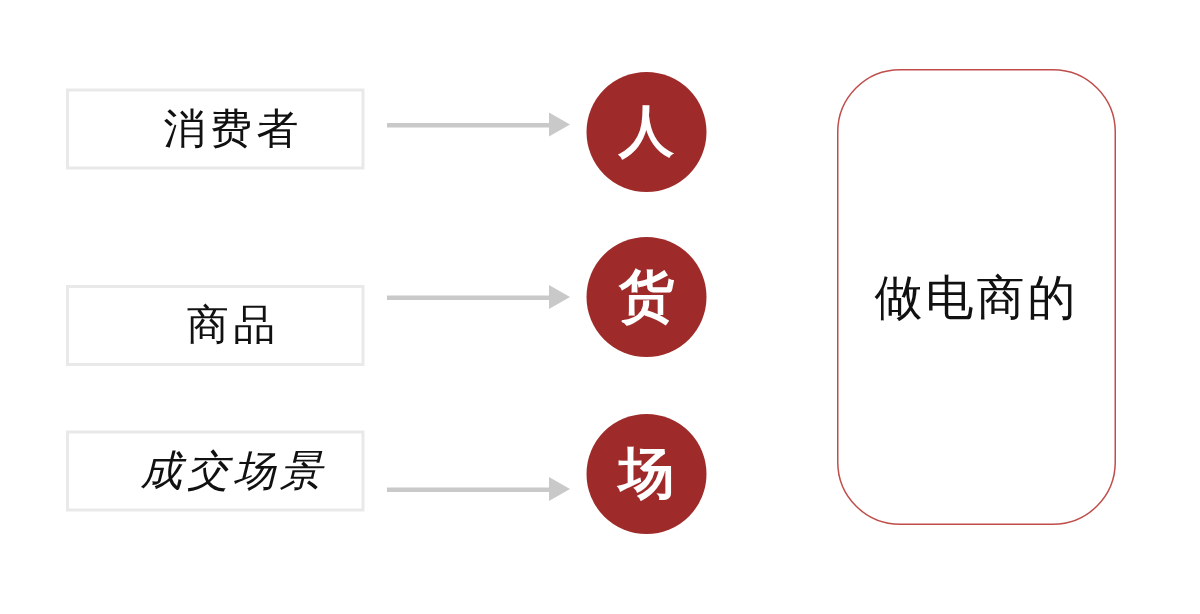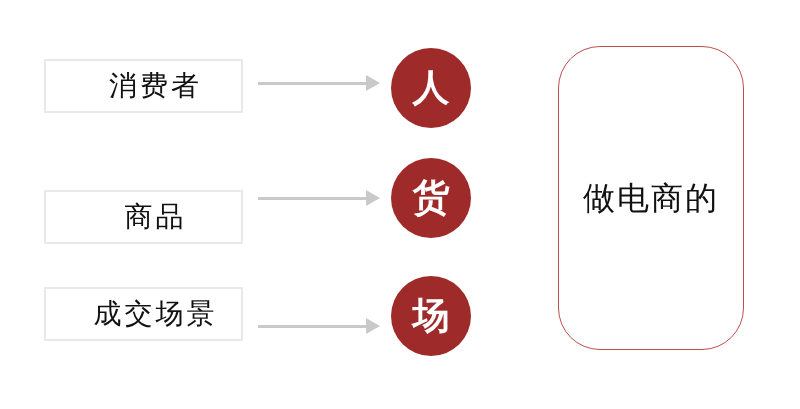--- a/index.html
+++ b/index.html
@@ -33,21 +33,21 @@
     background: #ffffff;
     border: 2px solid var(--box-border);
     display: flex; align-items: center; justify-content: center;
     font-size: 28px;
     letter-spacing: 3px;
     color: var(--text);
     padding-left: 24px;
   }
   .label-box.r1 { top: 59px; }
   .label-box.r2 { top: 190px; }
-  .label-box.r3 { top: 287px; }
+  .label-box.r3 { top: 287px; font-style: italic; }
 
   
   .arrow {
     position: absolute;
     left: 258px;
     width: 122px; height: 16px;
   }
   .arrow.r1 { top: 75px; }
   .arrow.r2 { top: 190px; }
   .arrow.r3 { top: 318px; }

